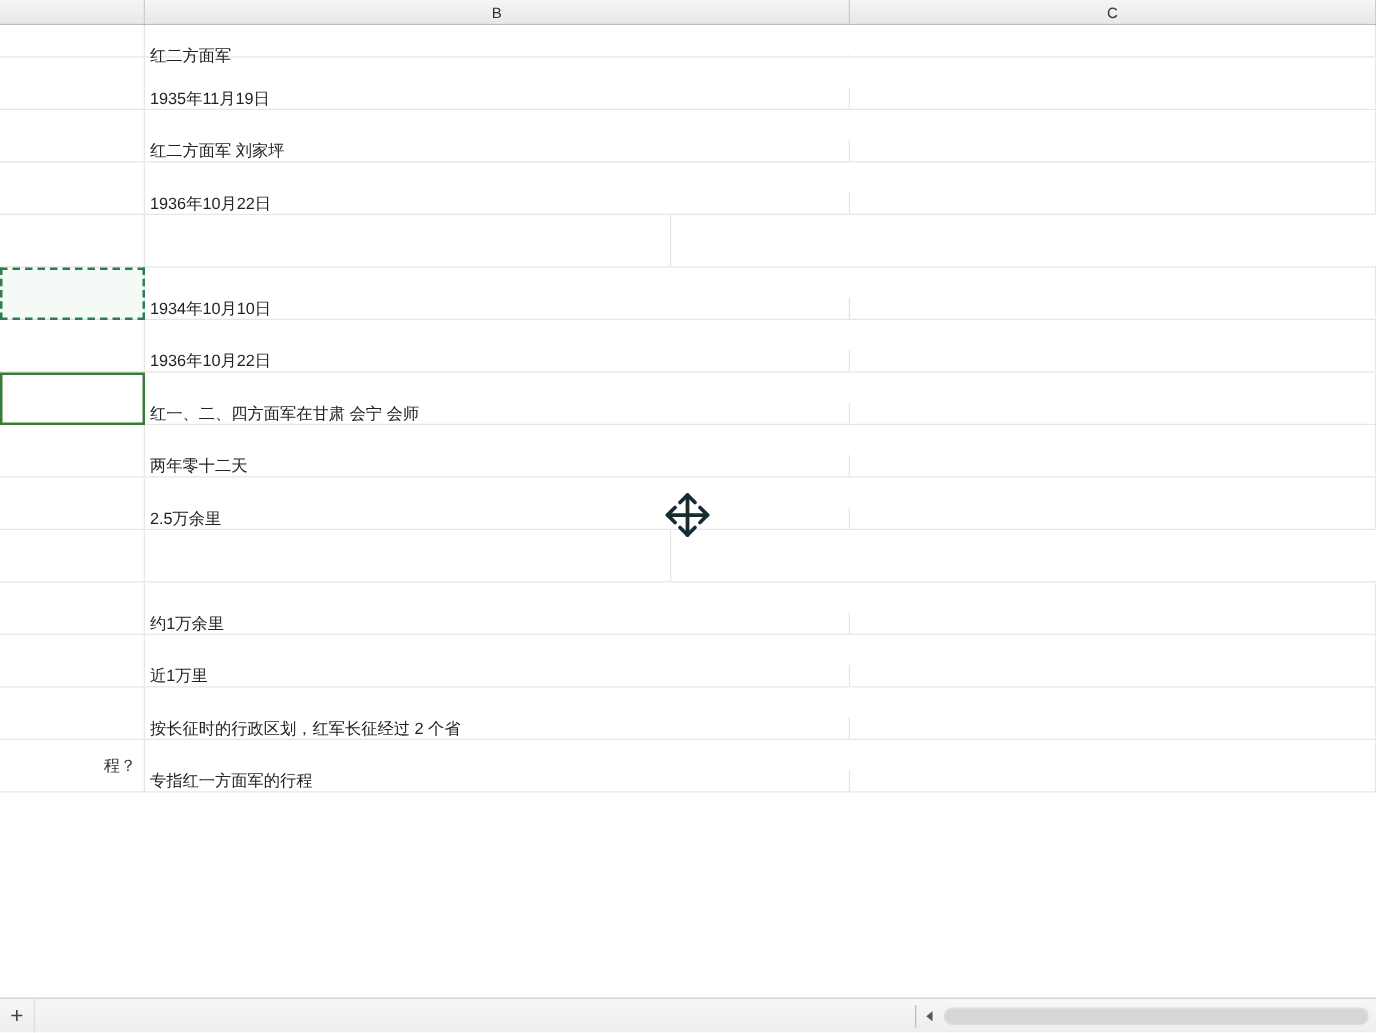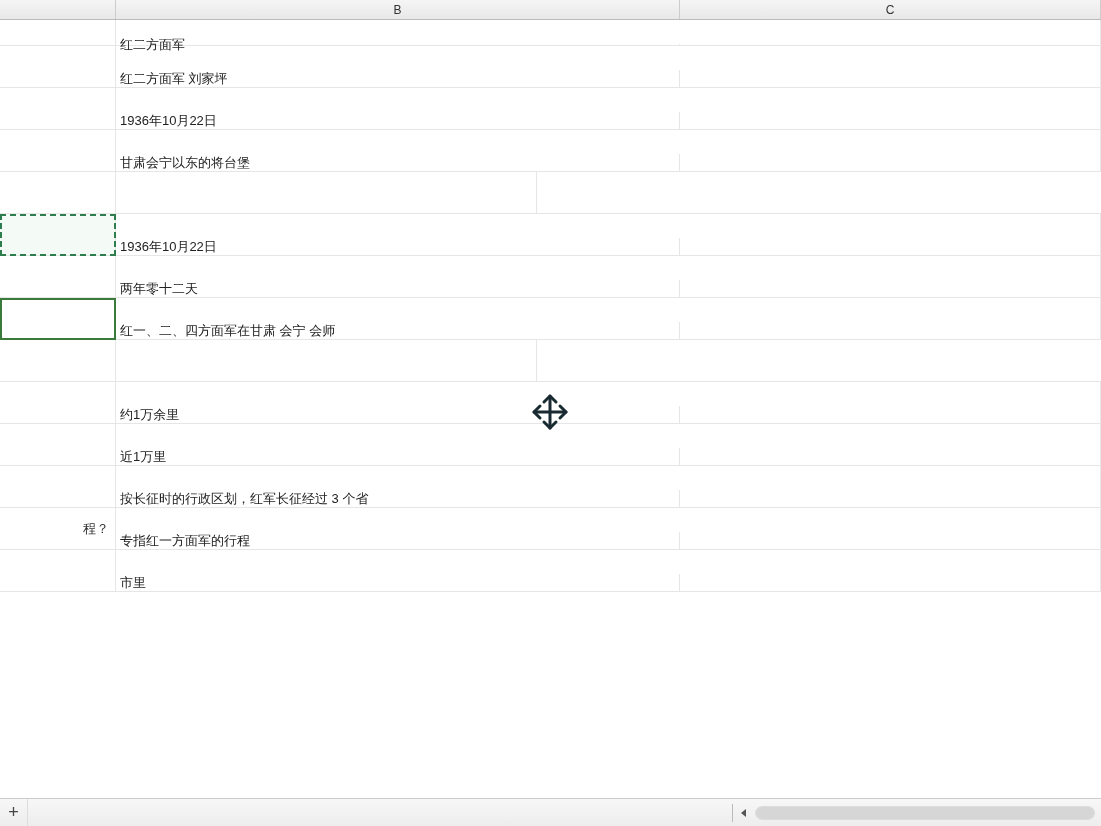--- a/index.html
+++ b/index.html
@@ -96,72 +96,90 @@
         <div class="cell b">
           <span>红二方面军</span>
         </div>
         <div class="cell c"></div>
       </div>
       <div class="row">
         <div class="cell a">
           <span></span>
         </div>
         <div class="cell b">
+          <span>1935年11月19日</span>
+        </div>
+        <div class="cell c"></div>
+      </div>
+      <div class="row">
+        <div class="cell a">
+          <span></span>
+        </div>
+        <div class="cell b">
           <span>红二方面军  刘家坪</span>
         </div>
         <div class="cell c"></div>
       </div>
       <div class="row">
         <div class="cell a">
           <span></span>
         </div>
         <div class="cell b">
           <span>1936年10月22日</span>
         </div>
         <div class="cell c"></div>
       </div>
       <div class="row">
         <div class="cell a">
           <span></span>
         </div>
-        <div class="cell b">
-          <span>甘肃会宁以东的将台堡</span>
-        </div>
-        <div class="cell c"></div>
-      </div>
-      <div class="row">
-        <div class="cell a">
-          <span></span>
+        <div class="cell c"></div>
+      </div>
+      <div class="row">
+        <div class="cell a">
+          <span></span>
+        </div>
+        <div class="cell b">
+          <span>1934年10月10日</span>
         </div>
         <div class="cell c"></div>
       </div>
       <div class="row">
         <div class="cell a">
           <span></span>
         </div>
         <div class="cell b">
           <span>1936年10月22日</span>
         </div>
         <div class="cell c"></div>
       </div>
       <div class="row">
         <div class="cell a">
           <span></span>
         </div>
         <div class="cell b">
+          <span>红一、二、四方面军在甘肃  会宁  会师</span>
+        </div>
+        <div class="cell c"></div>
+      </div>
+      <div class="row">
+        <div class="cell a">
+          <span></span>
+        </div>
+        <div class="cell b">
           <span>两年零十二天</span>
         </div>
         <div class="cell c"></div>
       </div>
       <div class="row">
         <div class="cell a">
           <span></span>
         </div>
         <div class="cell b">
-          <span>红一、二、四方面军在甘肃  会宁  会师</span>
+          <span>2.5万余里</span>
         </div>
         <div class="cell c"></div>
       </div>
       <div class="row">
         <div class="cell a">
           <span></span>
         </div>
         <div class="cell c"></div>
       </div>
       <div class="row">
@@ -180,39 +198,30 @@
         <div class="cell b">
           <span>近1万里</span>
         </div>
         <div class="cell c"></div>
       </div>
       <div class="row">
         <div class="cell a">
           <span></span>
         </div>
         <div class="cell b">
-          <span>按长征时的行政区划，红军长征经过 3 个省</span>
+          <span>按长征时的行政区划，红军长征经过 2 个省</span>
         </div>
         <div class="cell c"></div>
       </div>
       <div class="row">
         <div class="cell a">
           <span>程？</span>
         </div>
         <div class="cell b">
           <span>专指红一方面军的行程</span>
-        </div>
-        <div class="cell c"></div>
-      </div>
-      <div class="row">
-        <div class="cell a">
-          <span></span>
-        </div>
-        <div class="cell b">
-          <span>市里</span>
         </div>
         <div class="cell c"></div>
       </div>
       <div class="copied-outline" style="top: 194px; height: 42px;"></div>
       <div class="active-outline" style="top: 278px; height: 42px;"></div>
     </div>
 
   <div class="move-cursor" id="move-cursor" style="left: 528px; top: 390px;">
     <svg viewBox="0 0 44 44">
       <g fill="none" stroke="#1a2a33" stroke-width="3" stroke-linecap="round" stroke-linejoin="round">

